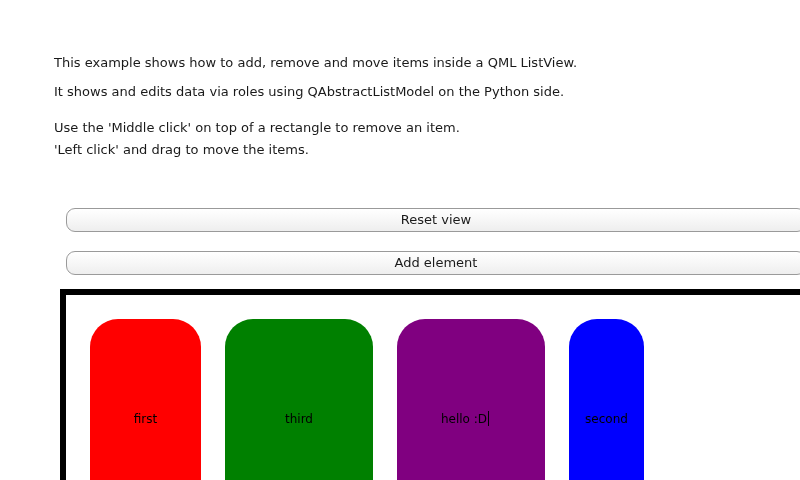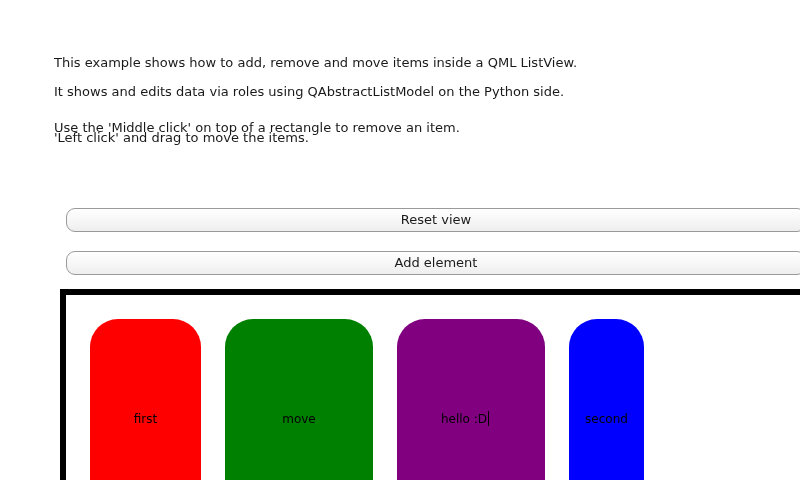--- a/index.html
+++ b/index.html
@@ -15,21 +15,21 @@
     position: absolute;
     left: 18px;
     font-size: 13px;
     line-height: 15px;
     color: #1a1a1a;
     white-space: nowrap;
   }
   #line-0 { top: 19px; }
   #line-1 { top: 48px; }
   #line-2 { top: 84px; }
-  #line-3 { top: 94px; }
+  #line-3 { top: 106px; }
 
   .qbutton {
     position: absolute;
     left: 30px;
     width: 740px;
     height: 24px;
     border: 1px solid #9a9a9a;
     border-radius: 9px;
     background: linear-gradient(to bottom, #ffffff 0%, #f6f6f6 55%, #eeeeee 100%);
     font-family: "DejaVu Sans", "Liberation Sans", sans-serif;
@@ -89,21 +89,21 @@
 
 <button class="qbutton" id="reset-button">Reset view</button>
 <button class="qbutton" id="add-button">Add element</button>
 
 <div class="listview-frame">
   <div class="listview-row" id="listview-row">
       <div class="list-item" style="background: rgb(255, 0, 0); width: 111px;">
         <span class="item-label">first</span>
       </div>
       <div class="list-item" style="background: rgb(0, 128, 0); width: 148px;">
-        <span class="item-label">move</span>
+        <span class="item-label">third</span>
       </div>
       <div class="list-item" style="background: rgb(128, 0, 128); width: 148px;">
         <span class="item-label">hello :D<span class="text-cursor"></span></span>
       </div>
       <div class="list-item" style="background: rgb(0, 0, 255); width: 75px;">
         <span class="item-label">second</span>
       </div>
     </div>
 </div>
 

